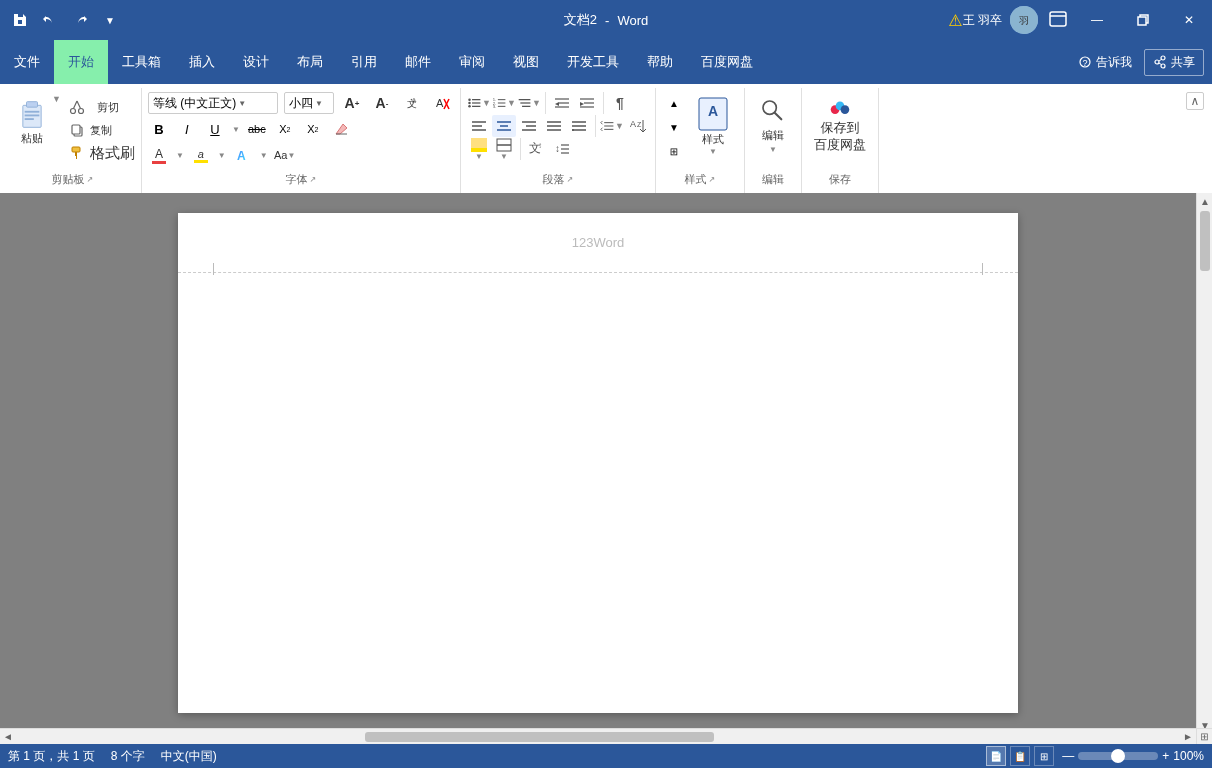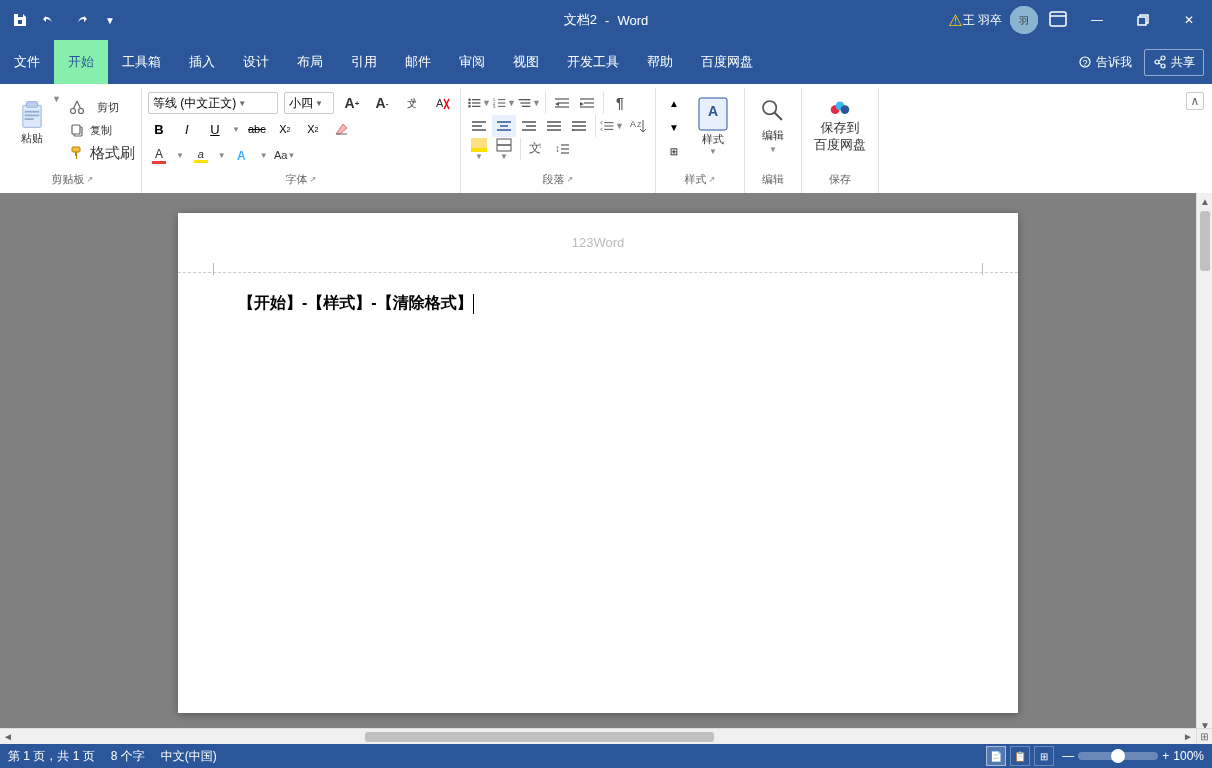--- a/index.html
+++ b/index.html
@@ -870,25 +870,20 @@
   <div id="doc-area">
 
     <div id="page">
 
       <div class="page-header">
         <span style="color:#bbb; font-size:13px;">123Word</span>
         <div class="header-margin-left"></div>
         <div class="header-margin-right"></div>
       </div>
 
-      <div class="page-body">
-        <div class="doc-content">
-          <span>【开始】-【样式】-【清除格式】</span><span class="cursor"></span>
-        </div>
-      </div>
     </div>
 
   </div>
 
   <div style="width:16px; background:#f0f0f0; display:flex; flex-direction:column; flex-shrink:0; border-left:1px solid #ddd;">
     <div class="scroll-arrow">▲</div>
     <div style="flex:1; position:relative; overflow:hidden;">
       <div class="scroll-thumb" style="width:10px; margin:2px auto;"></div>
     </div>
     <div class="scroll-arrow">▼</div>

